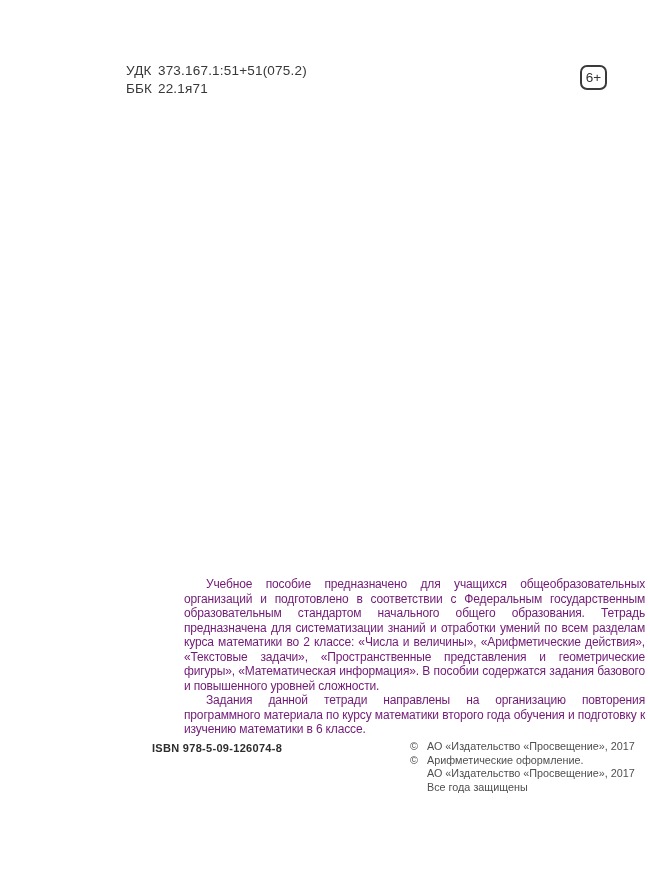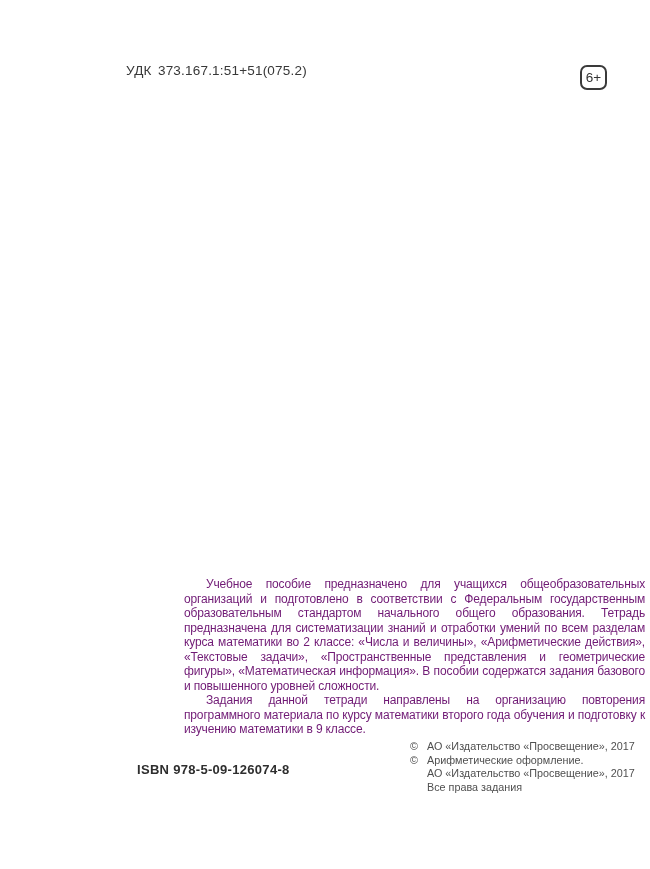--- a/index.html
+++ b/index.html
@@ -65,27 +65,26 @@
     margin-left: 47px;
   }
   .annotation p {
     margin: 0;
     text-indent: 22px;
   }
 
   
   .isbn {
     position: absolute;
-    left: 137px;
+    left: 152px;
     top: 742px;
-    font-size: 13px;
+    font-size: 11px;
     font-weight: bold;
     letter-spacing: 0.3px;
     color: #2e2e2e;
-    margin-top: 20px;
   }
   .copyright {
     position: absolute;
     left: 410px;
     top: 740px;
     font-size: 10.8px;
     line-height: 13.6px;
     color: #4f4f4f;
   }
   .copyright-row { display: flex; }
@@ -99,43 +98,47 @@
 </head>
 <body>
 
 <div class="page">
 
   <div class="codes-block">
     <div class="code-row">
       <span class="code-label">УДК</span>
       <span class="code-value">373.167.1:51+51(075.2)</span>
     </div>
+    <div class="code-row">
+      <span class="code-label">ББК</span>
+      <span class="code-value">22.1я71</span>
+    </div>
   </div>
 
   <div class="age-badge">6+</div>
 
   <div class="annotation">
     <p>Учебное пособие предназначено для учащихся общеобразовательных организаций и подготовлено в соответствии с Федеральным государственным образовательным стандартом начального общего образования. Тетрадь предназначена для систематизации знаний и отработки умений по всем разделам курса математики во 2 классе: «Числа и величины», «Арифметические действия», «Текстовые задачи», «Пространственные представления и геометрические фигуры», «Математическая информация». В пособии содержатся задания базового и повышенного уровней сложности.</p>
-    <p>Задания данной тетради направлены на организацию повторения программного материала по курсу математики второго года обучения и подготовку к изучению математики в 9 классе.</p>
+    <p>Задания данной тетради направлены на организацию повторения программного материала по курсу математики второго года обучения и подготовку к изучению математики в 6 классе.</p>
   </div>
 
   <div class="isbn">ISBN 978-5-09-126074-8</div>
 
   <div class="copyright">
     <div class="copyright-row">
       <span class="copyright-symbol">©</span>
       <span class="copyright-text">АО «Издательство «Просвещение», 2017</span>
     </div>
     <div class="copyright-row">
       <span class="copyright-symbol">©</span>
       <span class="copyright-text">Арифметические оформление.</span>
     </div>
     <div class="copyright-row">
       <span class="copyright-symbol"></span>
       <span class="copyright-text">АО «Издательство «Просвещение», 2017</span>
     </div>
     <div class="copyright-row">
       <span class="copyright-symbol"></span>
-      <span class="copyright-text">Все права задания</span>
+      <span class="copyright-text">Все года защищены</span>
     </div>
   </div>
 
 </div>
 
 </body></html>

